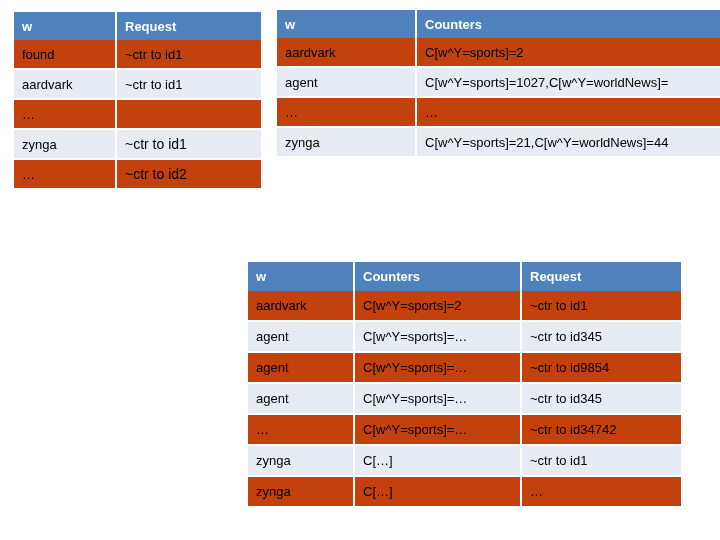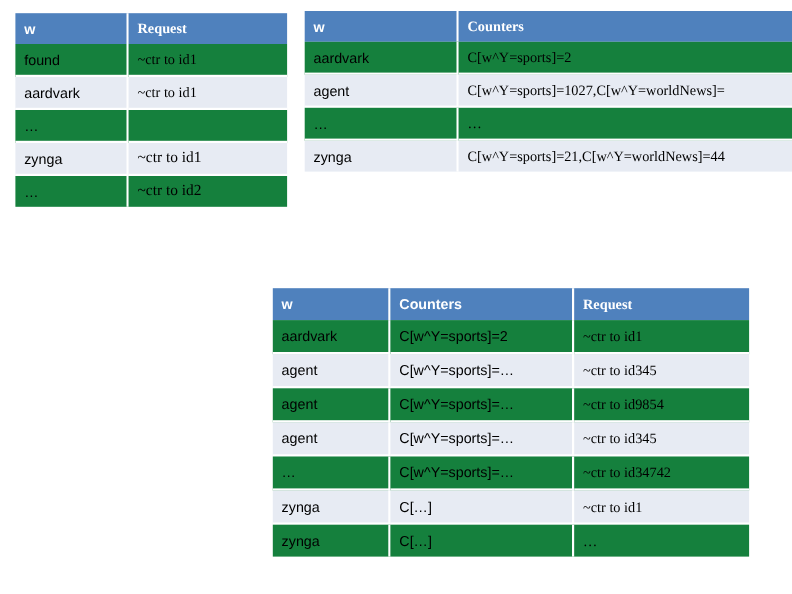--- a/index.html
+++ b/index.html
@@ -26,32 +26,31 @@
     vertical-align: middle;
     overflow: hidden;
     white-space: nowrap;
     font-weight: normal;
     color: #000000;
     border-right: 2px solid #ffffff;
     border-bottom: 2px solid #ffffff;
   }
   .table tr > :last-child {
     border-right: none;
-    font-family: Liberation Serif, serif;
   }
   .table tr:last-child > * {
     border-bottom: none;
   }
   .table thead th {
     background: #4F81BD;
     color: #ffffff;
     font-weight: bold;
   }
   .row-dark td {
-    background: #15803d;
+    background: #c2410c;
   }
   .row-light td {
     background: #E7EBF3;
   }
   .bold-cell {
     font-weight: bold;
   }
 
   
   #table-word-request {

